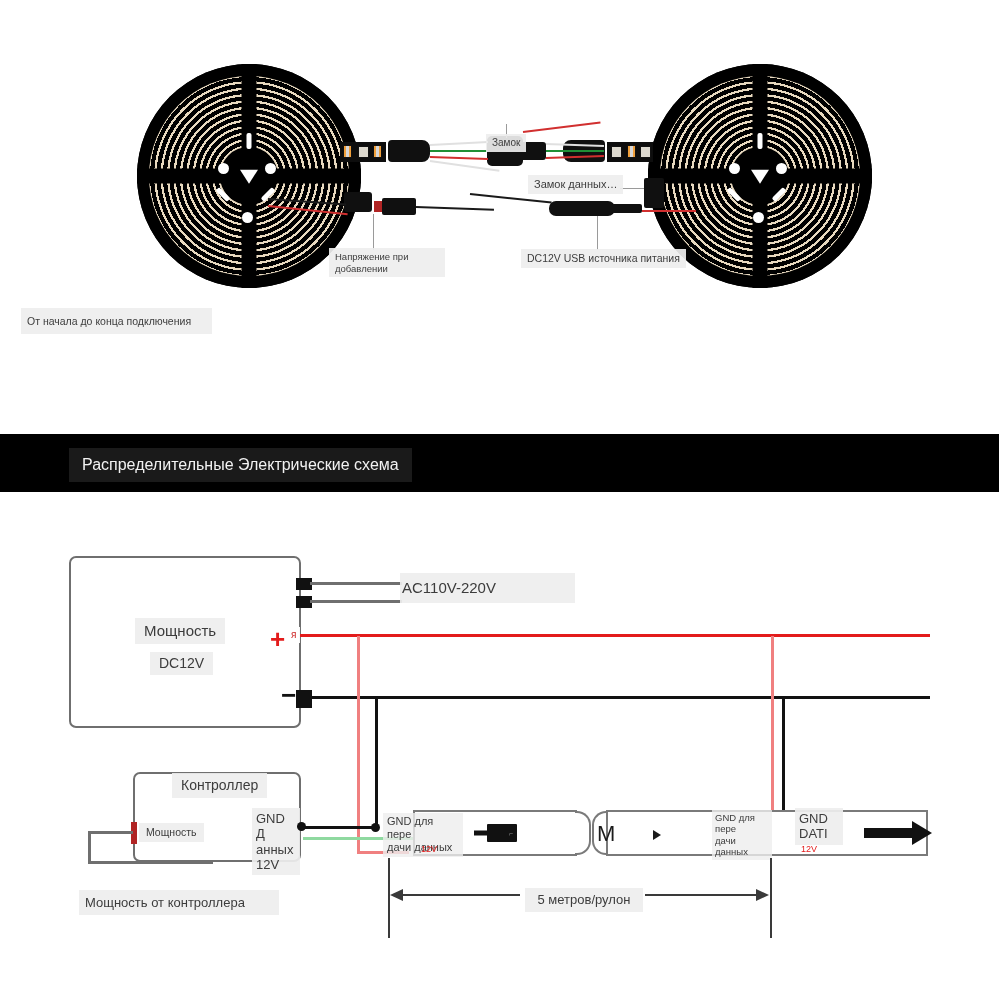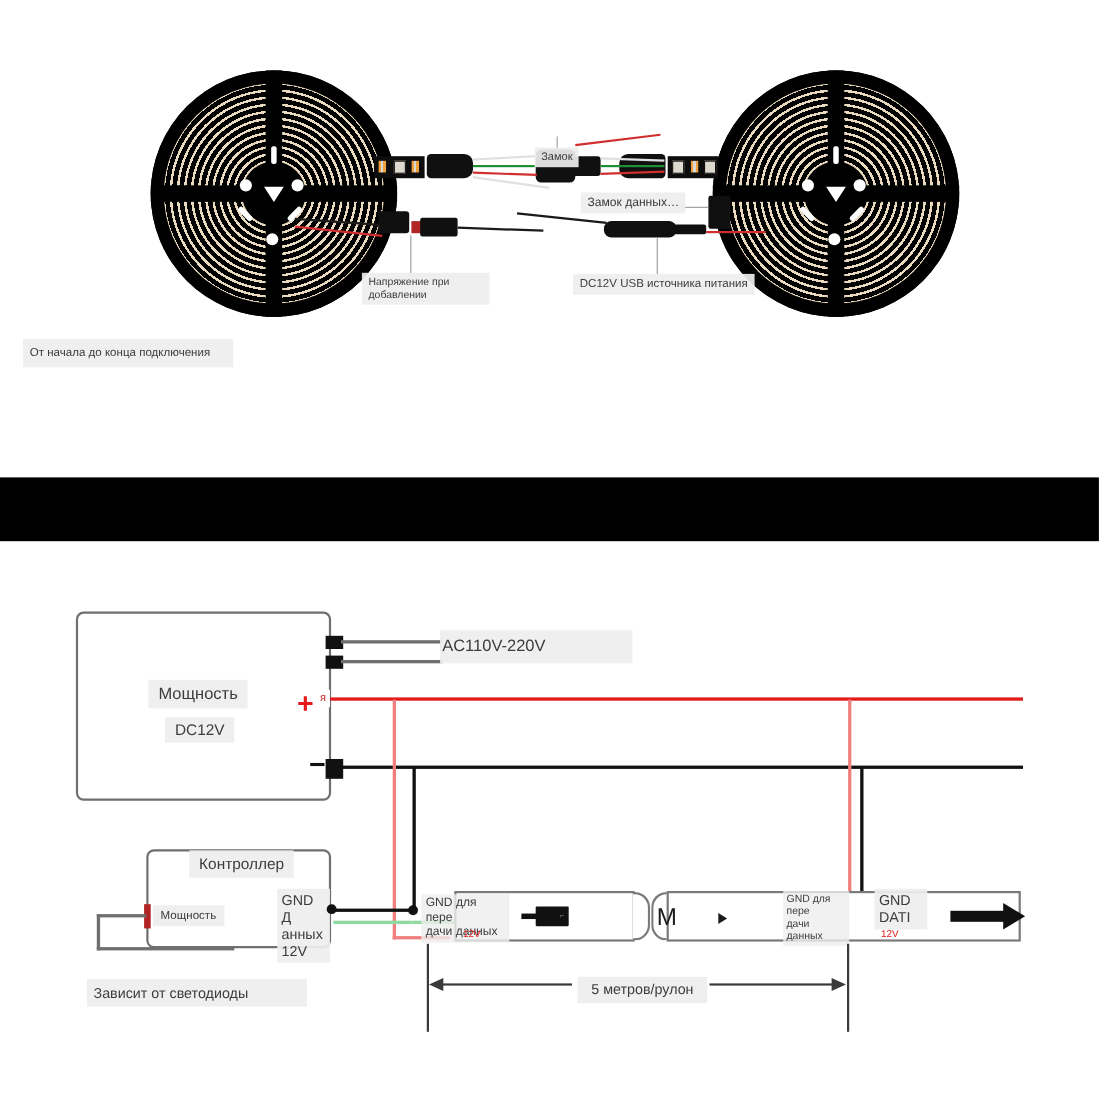--- a/index.html
+++ b/index.html
@@ -331,20 +331,21 @@
     <div class="chip" style="left:528px; top:175px; font-size:11px;">Замок данных…</div>
     <div class="chip" style="left:329px; top:248px; width:116px; font-size:9.5px;">Напряжение при
 добавлении</div>
     <div class="chip" style="left:521px; top:249px; font-size:10.5px;">DC12V USB источника питания</div>
   </div>
 
   <div class="chip" style="left:21px; top:308px; width:191px; height:26px; font-size:10.5px; display:flex; align-items:center;">От начала до конца подключения</div>
 
 
   <div class="banner"></div>
+  <div class="banner-label">Распределительные Электрические схема</div>
 
   <div class="sch">
 
     <div class="box" style="left:69px; top:56px; width:232px; height:172px;"></div>
 
     <div class="terminal" style="left:296px; top:78px; width:16px; height:12px;"></div>
     <div class="terminal" style="left:296px; top:96px; width:16px; height:12px;"></div>
     <div class="lineH gry" style="left:310px; top:82px; width:92px; height:3px;"></div>
     <div class="lineH gry" style="left:310px; top:100px; width:92px; height:3px;"></div>
 
@@ -389,21 +390,21 @@
     <div class="lineH gry" style="left:88px; top:361px; width:125px; height:3px;"></div>
 
     <div class="chip" style="left:252px; top:308px; width:48px; font-size:13px; line-height:1.18; padding:3px 4px;">GND
 Д
 анных
 12V</div>
     <div class="terminal" style="left:297px; top:322px; width:9px; height:9px; border-radius:50%;"></div>
     <div class="lineH grn" style="left:303px; top:337px; width:72px; height:3px;"></div>
     <div class="lineH grn" style="left:375px; top:337px; width:40px; height:3px;"></div>
 
-    <div class="chip" style="left:79px; top:390px; width:200px; height:25px; font-size:13px; display:flex; align-items:center; padding-left:6px;">Зависит от светодиоды</div>
+    <div class="chip" style="left:79px; top:390px; width:200px; height:25px; font-size:13px; display:flex; align-items:center; padding-left:6px;">Мощность от контроллера</div>
 
     <div class="strip-seg" style="left:413px; top:310px; width:164px; height:46px;"></div>
     <div class="strip-notch" style="left:575px; top:311px;"></div>
     <div class="strip-comp" style="left:487px; top:324px; width:30px; height:18px;">
       <span class="lead"></span>
       <span class="mark">⌐</span>
     </div>
     <div class="chip" style="left:383px; top:313px; width:80px; font-size:11px; line-height:1.2; padding:2px 4px; background:rgba(238,238,238,0.8);">GND для пере
 дачи данных</div>
     <div class="red-label" style="left:421px; top:344px;">12V</div>

